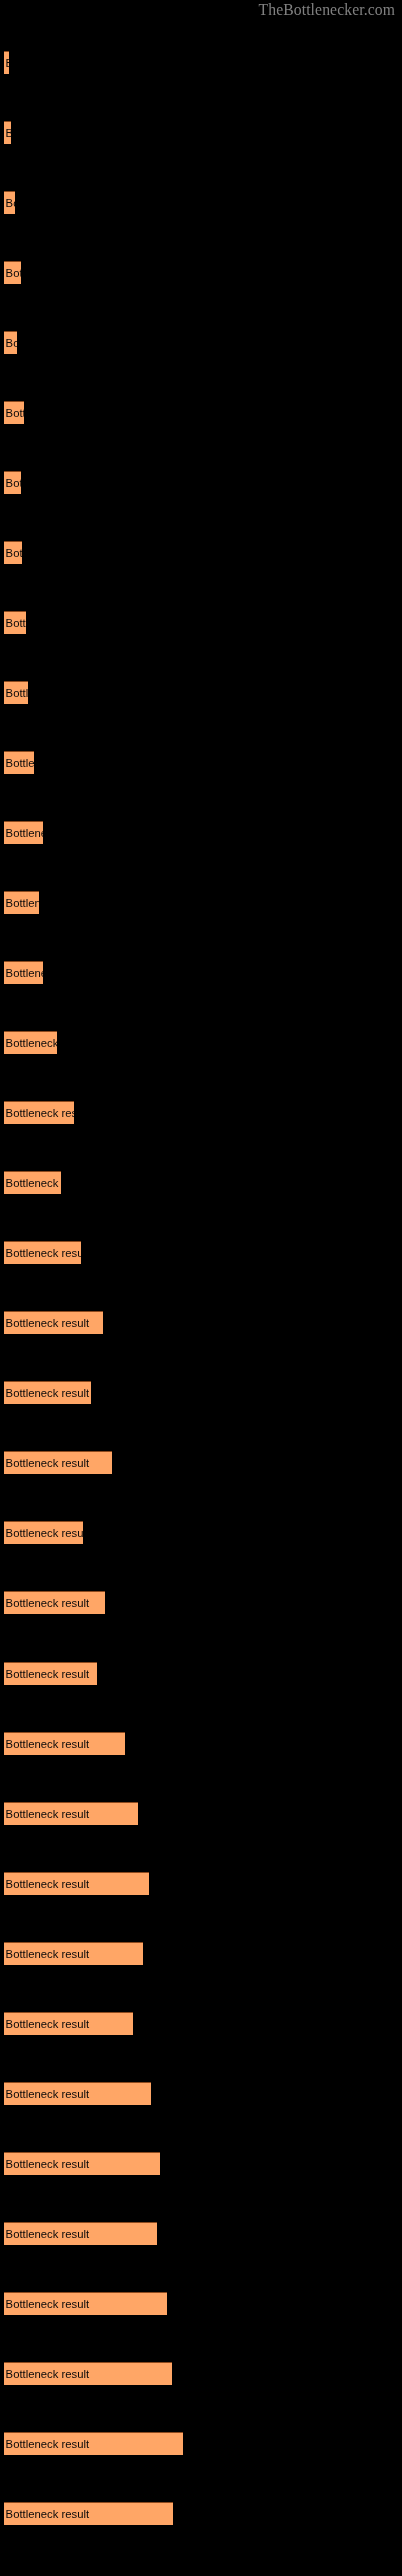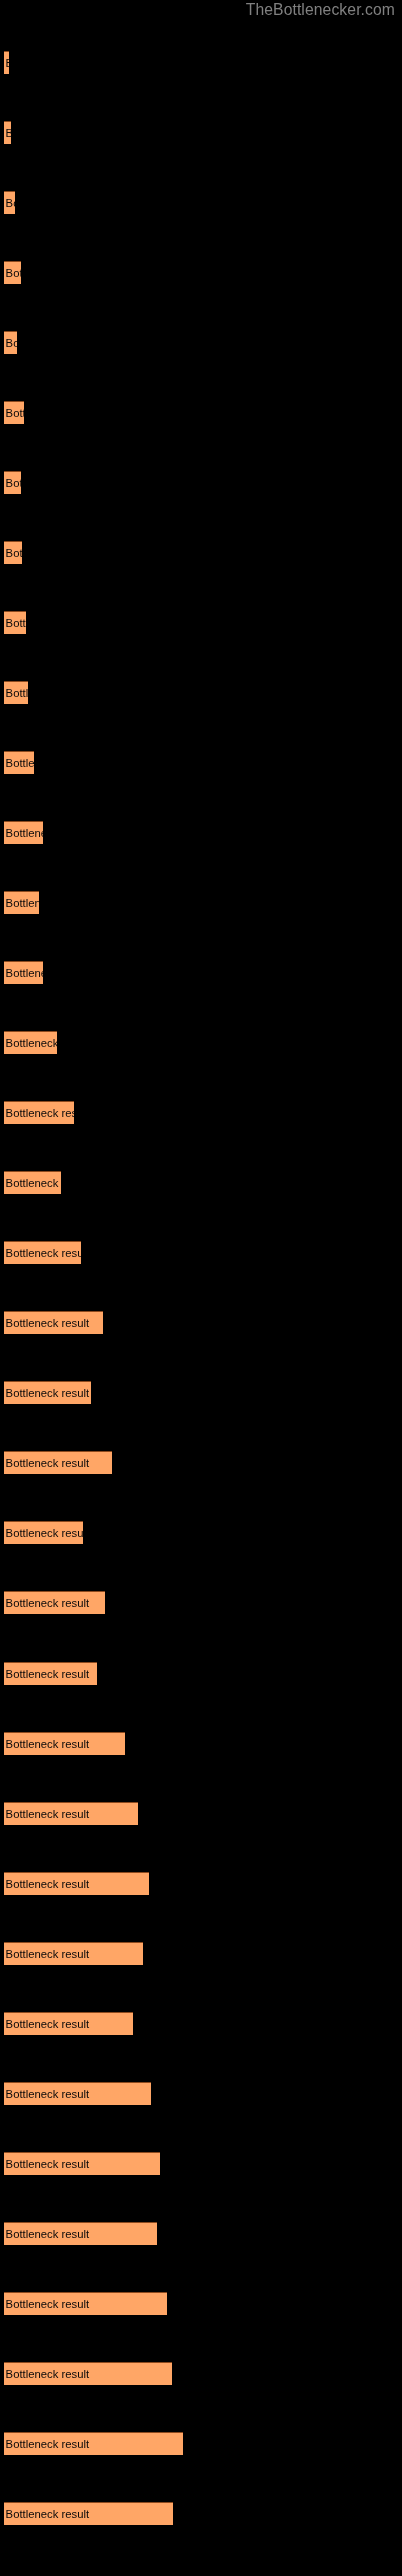--- a/index.html
+++ b/index.html
@@ -34,21 +34,21 @@
   }
   .site-title {
     position: absolute;
     right: 8px;
     top: 0.8px;
     font-size: 15.7px;
     line-height: 17.7px;
     letter-spacing: 0.1px;
     color: #808080;
     white-space: nowrap;
-    font-family: Liberation Sans, sans-serif;
+    font-family: Liberation Serif, serif;
   }
   
   .chart-plot {
     position: absolute;
     left: 0;
     top: 0;
     width: 403px;
     height: 2576px;
   }
   .bar-row {

